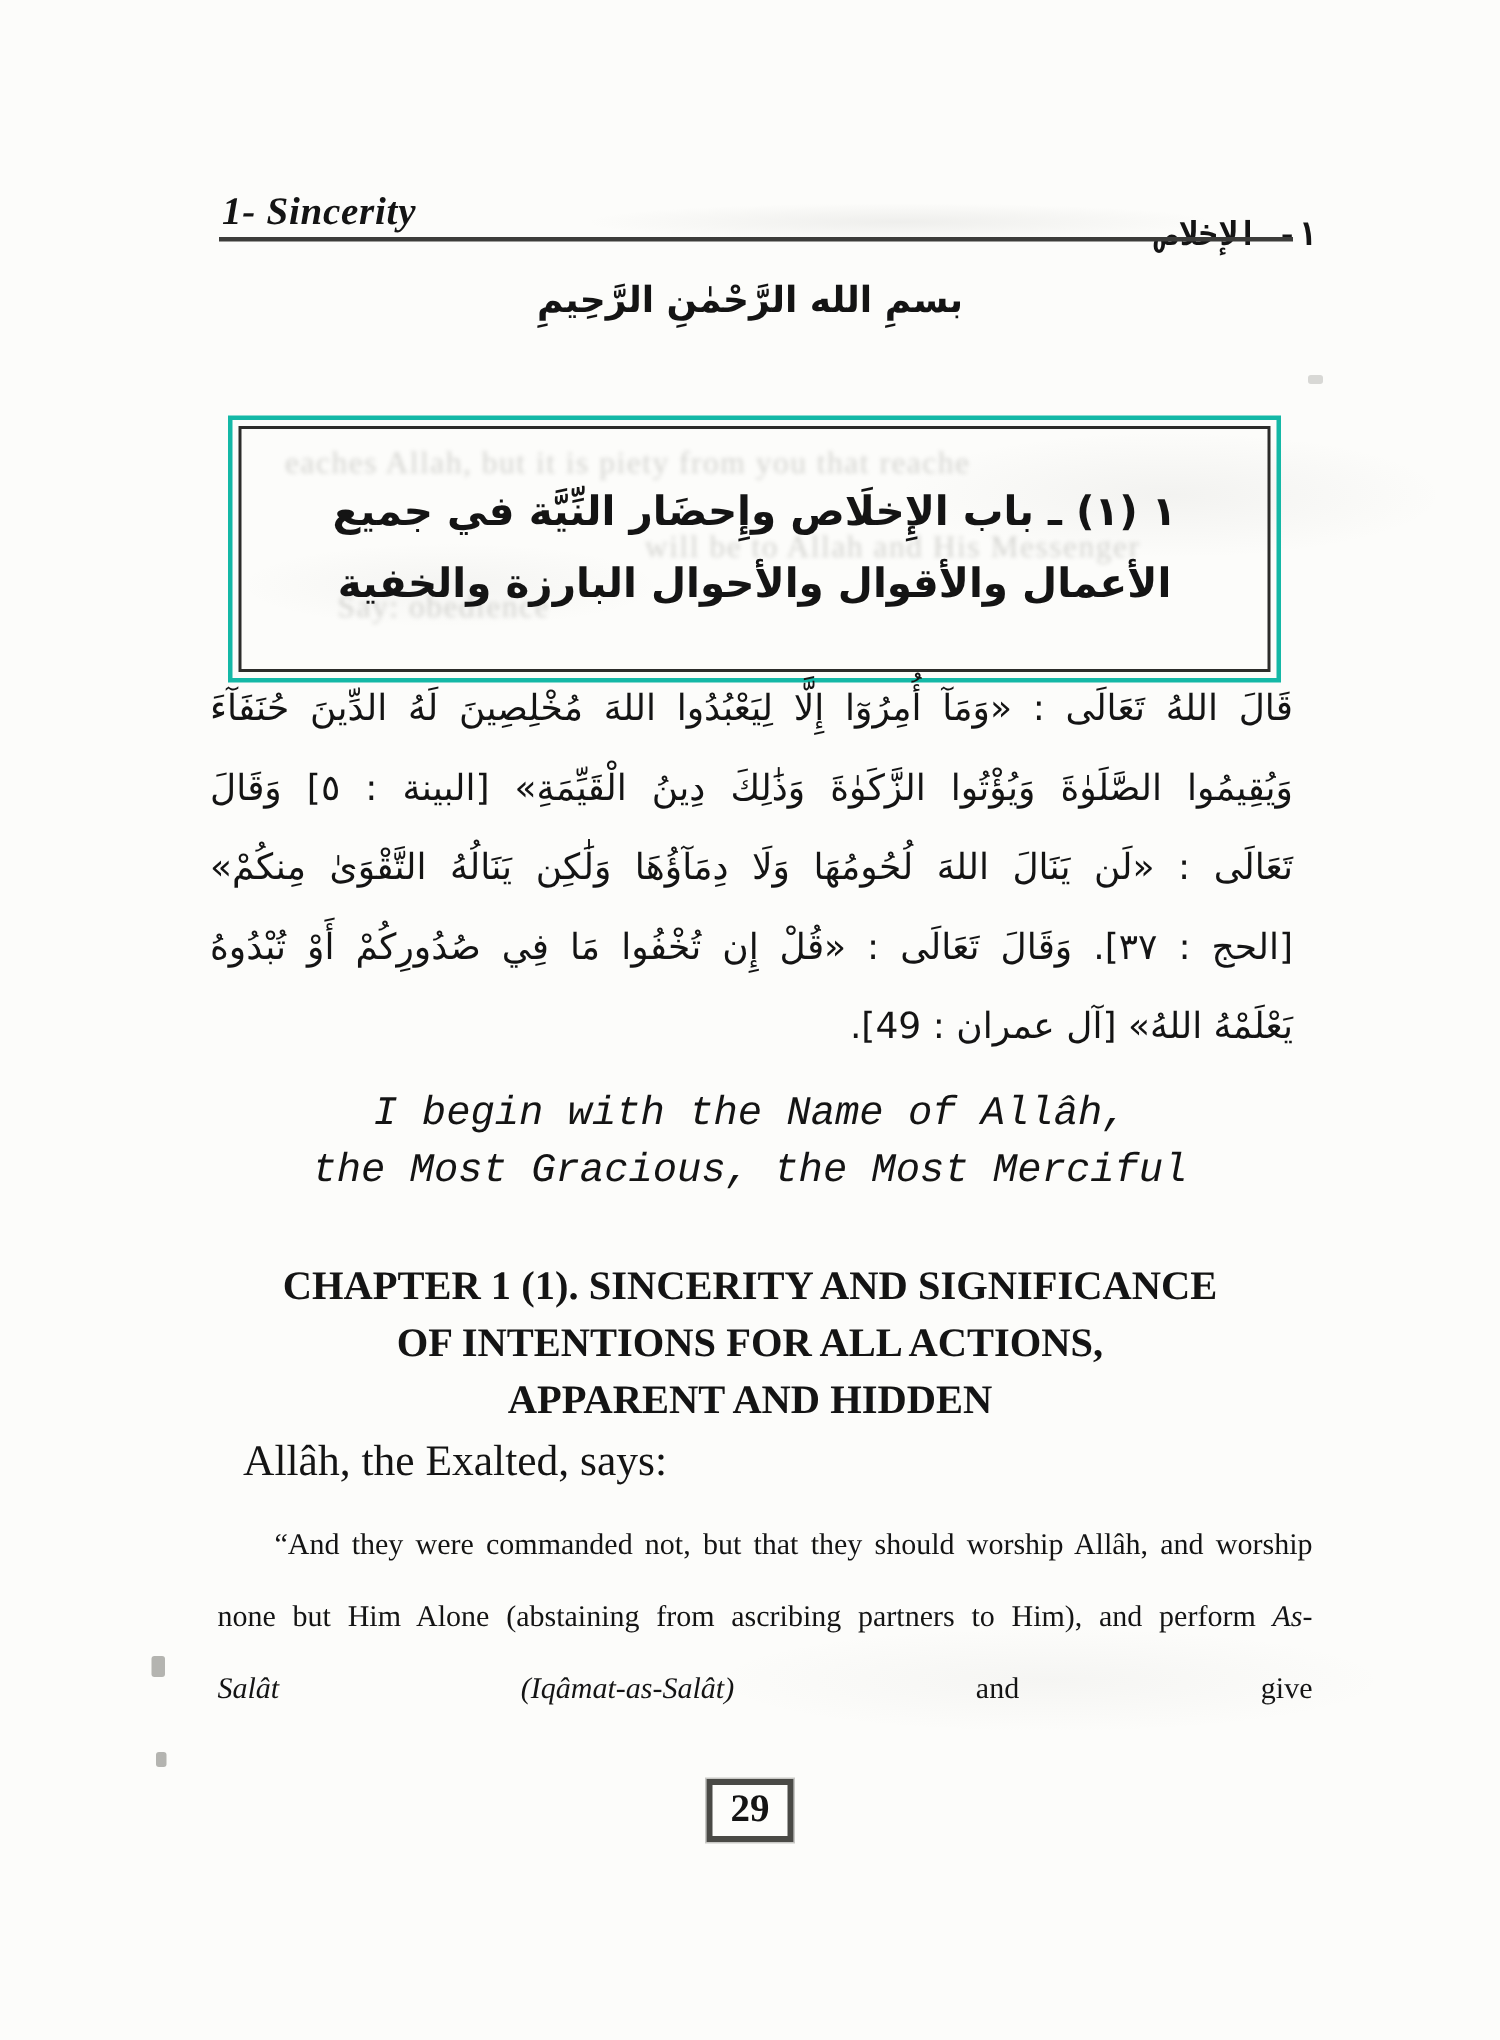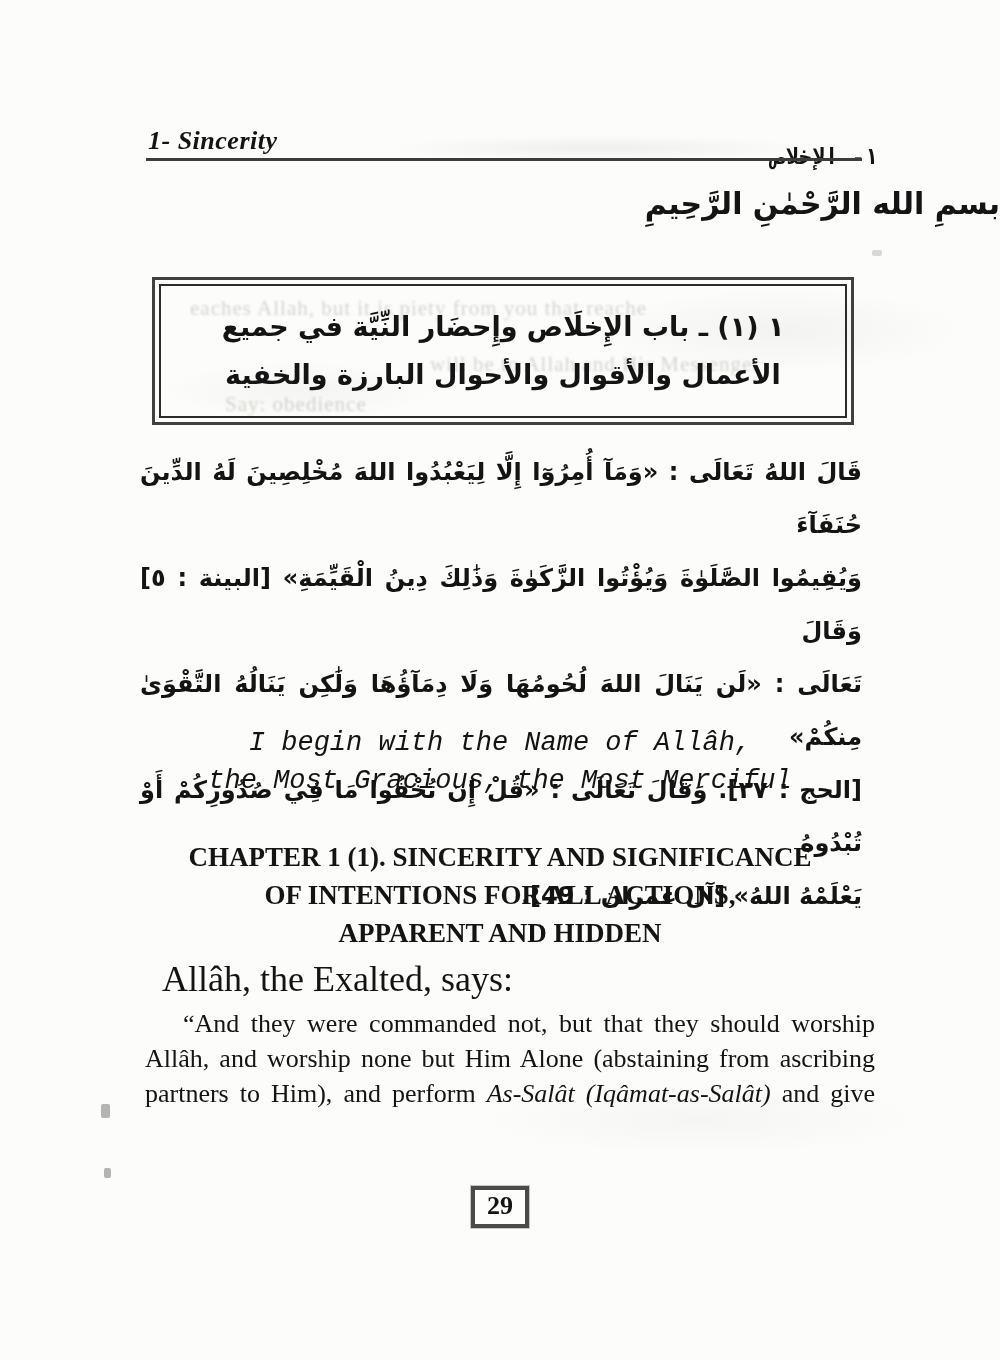--- a/index.html
+++ b/index.html
@@ -37,28 +37,28 @@
     font-size: 22px; font-weight: bold; direction: rtl;
   }
   .hdr-rule {
     position: absolute; left: 146px; top: 158px; width: 716px; height: 3px;
     background: #3c3c3a;
     box-shadow: 0 4px 0 -1.5px rgba(90,90,85,0.35);
   }
 
   .bismillah {
     position: absolute; left: 0; top: 186px; width: 100%;
-    direction: rtl;
+    text-align: center; direction: rtl;
     font-family: "DejaVu Sans", sans-serif;
-    font-size: 30px; font-weight: bold;
+    font-size: 24px; font-weight: bold;
   }
 
   .chapter-box {
-    position: absolute; left: 152px; top: 277px; width: 702px; height: 148px;
-    border: 3px solid #404040;
+    position: absolute; left: 152px; top: 277px; width: 702px; height: 178px;
+    border: 3px solid #14b8a6;
     padding: 4px;
   }
   .chapter-box-inner {
     width: 100%; height: 100%;
     border: 2px solid #2c2c2a;
     display: flex; flex-direction: column; justify-content: center; align-items: center;
     gap: 10px;
   }
   .chapter-box .ar-line {
     direction: rtl; text-align: center;
@@ -73,45 +73,45 @@
     letter-spacing: 1px; white-space: nowrap; pointer-events: none;
   }
   .bleed-1 { left: 190px; top: 296px; }
   .bleed-2 { left: 430px; top: 352px; }
   .bleed-3 { left: 225px; top: 392px; }
 
   .quran {
     position: absolute; left: 140px; top: 446px; width: 722px;
     direction: rtl;
     font-family: "DejaVu Sans", sans-serif;
-    font-size: 24px; font-weight: bold; line-height: 53px;
+    font-size: 24px; font-weight: normal; line-height: 53px;
   }
   .quran .q-line { text-align: justify; text-align-last: justify; }
   .quran .q-line.last { text-align-last: right; }
 
   .basmalah-en {
     position: absolute; left: 0; top: 724px; width: 100%;
     text-align: center; font-style: italic;
     font-size: 27px; line-height: 38px; font-family: Liberation Mono, monospace;
   }
 
   .chapter-title {
     position: absolute; left: 0; top: 838px; width: 100%;
     text-align: center; font-weight: bold;
     font-size: 27px; line-height: 38px;
   }
 
   .intro {
     position: absolute; left: 162px; top: 958px;
-    font-size: 36px;
+    font-size: 29px;
   }
 
   .body-para {
     position: absolute; left: 145px; top: 1006px; width: 730px;
-    font-size: 26px; line-height: 35px;
+    font-size: 20px; line-height: 48px;
     text-align: justify; text-align-last: justify;
     text-indent: 38px;
     word-spacing: 3px;
   }
   .body-para .it { font-style: italic; }
 
   .page-num-box {
     position: absolute; left: 50%; top: 1186px; transform: translateX(-50%);
     border: 4px solid #4a4a46;
     background: #fdfdfb;

